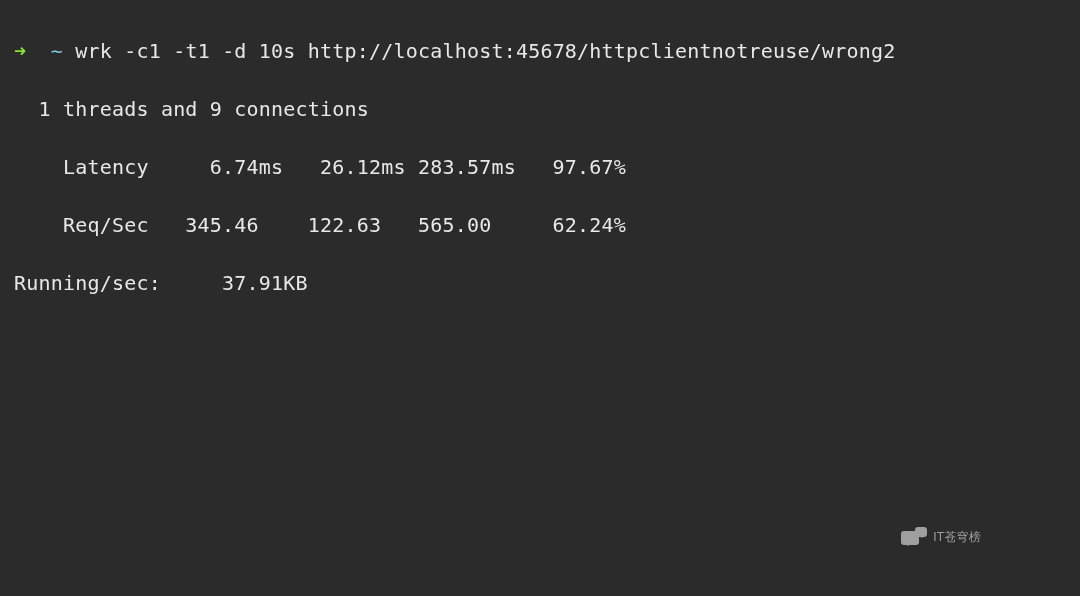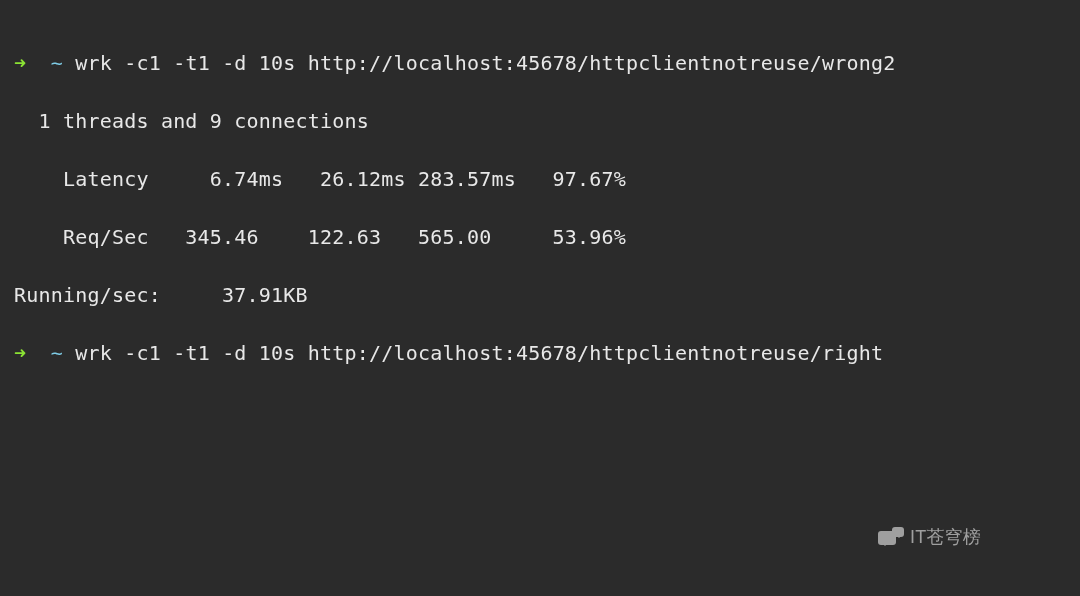--- a/index.html
+++ b/index.html
@@ -7,21 +7,21 @@
     padding: 0;
     background: #2b2b2b;
     width: 1080px;
     height: 596px;
     overflow: hidden;
   }
   .terminal {
     box-sizing: border-box;
     width: 999px;
     height: 596px;
-    padding: 20px 14px 4px 14px;
+    padding: 8px 14px 4px 14px;
     font-family: "Menlo", "Consolas", "DejaVu Sans Mono", monospace;
     font-size: 20px;
     line-height: 29px;
     color: #e8e8e8;
     white-space: pre;
     letter-spacing: 0.2px;
     position: relative;
   }
   .arrow { color: #8be234; }
   .tilde { color: #7ecbe5; }
@@ -29,21 +29,21 @@
   .line  { display: block; }
   .watermark {
     position: absolute;
     right: 18px;
     bottom: 44px;
     display: flex;
     align-items: center;
     gap: 6px;
     color: #b9b9b9;
     font-family: "Helvetica Neue", Arial, sans-serif;
-    font-size: 18px;
+    font-size: 12px;
     opacity: 0.82;
   }
   .wm-icon {
     display: inline-block;
     position: relative;
     width: 26px;
     height: 22px;
   }
   .bubble {
     position: absolute;
@@ -71,23 +71,22 @@
     border-top-color:#b9b9b9;
   }
 </style>
 </head>
 <body>
 
 <div class="terminal">
 <span class="line"><span class="arrow">➜</span>  <span class="tilde">~</span> <span class="cmd">wrk -c1 -t1 -d 10s http://localhost:45678/httpclientnotreuse/wrong2</span></span>
 <span class="line">  1 threads and 9 connections</span>
 <span class="line">    Latency     6.74ms   26.12ms 283.57ms   97.67%</span>
-<span class="line">    Req/Sec   345.46    122.63   565.00     53.96%</span>
+<span class="line">    Req/Sec   345.46    122.63   565.00     62.24%</span>
 <span class="line">Running/sec:     37.91KB</span>
-<span class="line"><span class="arrow">➜</span>  <span class="tilde">~</span> <span class="cmd">wrk -c1 -t1 -d 10s http://localhost:45678/httpclientnotreuse/right</span></span>
 
 
 
 
 
 
 
 
 
   <div class="watermark">

